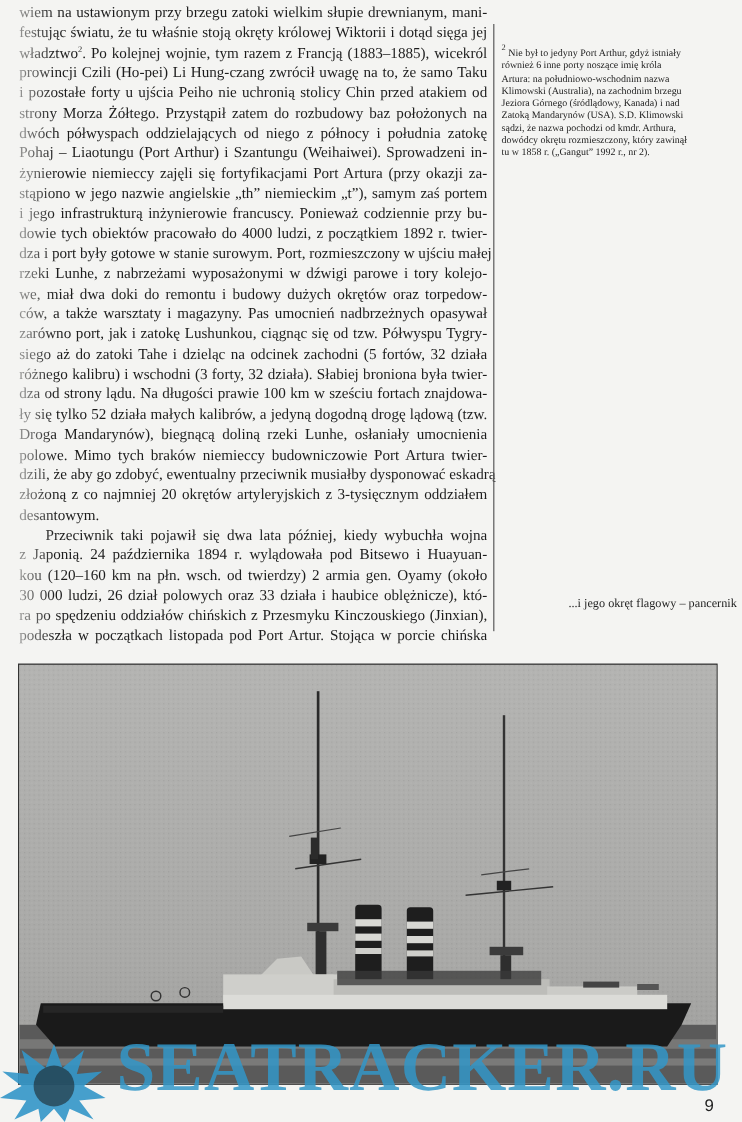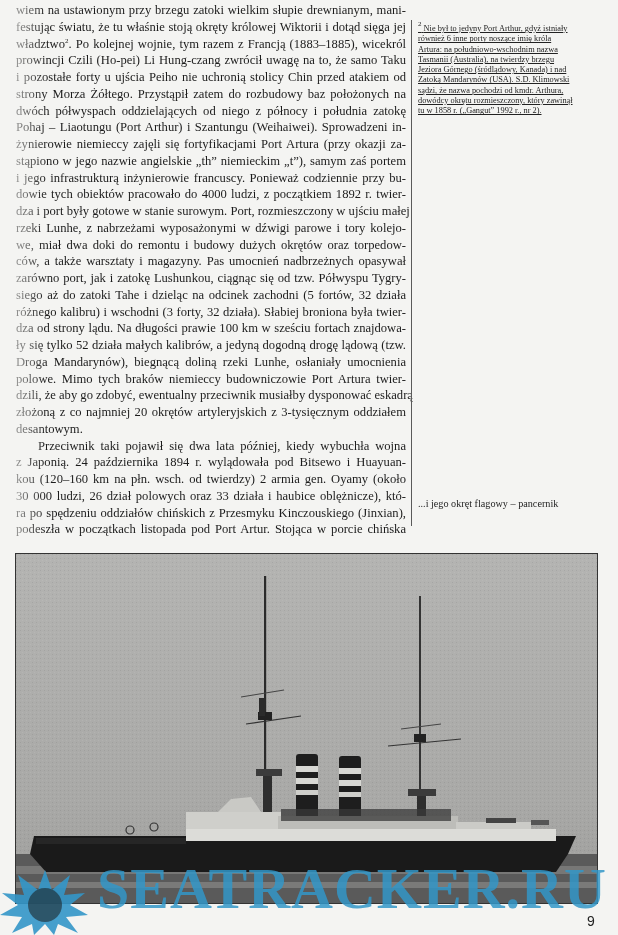--- a/index.html
+++ b/index.html
@@ -27,27 +27,27 @@
     position: absolute; left: 0; top: 0; width: 46px; height: 540px;
     background: linear-gradient(90deg, rgba(244,244,242,0.85), rgba(244,244,242,0));
     pointer-events: none;
   }
 
   
   .divider { position: absolute; left: 411px; top: 20px; width: 1.4px; height: 506px; background: #5a5a5a; }
 
   
   .footnote {
-    position: absolute; left: 418px; top: 24px; width: 196px;
-    font-size: 8.3px; line-height: 10.3px; color: #222; text-decoration: underline;
+    position: absolute; left: 418px; top: 40px; width: 196px;
+    font-size: 8.3px; line-height: 10.3px; color: #222;
   }
   .footnote .fl { display: block; white-space: nowrap; }
   .caption {
     position: absolute; left: 418px; top: 497px; width: 196px;
-    font-size: 10.2px; line-height: 13px; color: #1e1e1e;
+    font-size: 10.2px; line-height: 13px; color: #1e1e1e; text-align: right;
   }
   .caption .fl { display: block; white-space: nowrap; }
 
   
   .photo {
     position: absolute; left: 15px; top: 553px; width: 583px; height: 351px;
     border: 1.5px solid #333; box-sizing: border-box; overflow: hidden;
     background: #b9b9b7;
   }
   .photo svg { display: block; }
@@ -111,21 +111,21 @@
   </div>
 
   <div class="scan-fade"></div>
 
   <div class="divider"></div>
 
   <div class="footnote">
     <span class="fl"><sup>2</sup> <span>Nie był to jedyny Port Arthur, gdyż istniały</span></span>
     <span class="fl">również 6 inne porty noszące imię króla</span>
     <span class="fl">Artura: na południowo-wschodnim nazwa</span>
-    <span class="fl">Tasmanii (Australia), na twierdzy brzegu</span>
+    <span class="fl">Klimowski (Australia), na zachodnim brzegu</span>
     <span class="fl">Jeziora Górnego (śródlądowy, Kanada) i nad</span>
     <span class="fl">Zatoką Mandarynów (USA). S.D. Klimowski</span>
     <span class="fl">sądzi, że nazwa pochodzi od kmdr. Arthura,</span>
     <span class="fl">dowódcy okrętu rozmieszczony, który zawinął</span>
     <span class="fl">tu w 1858 r. („Gangut” 1992 r., nr 2).</span>
   </div>
 
   <div class="caption">
     <span class="fl">...i jego okręt flagowy – pancernik</span>
   </div>

